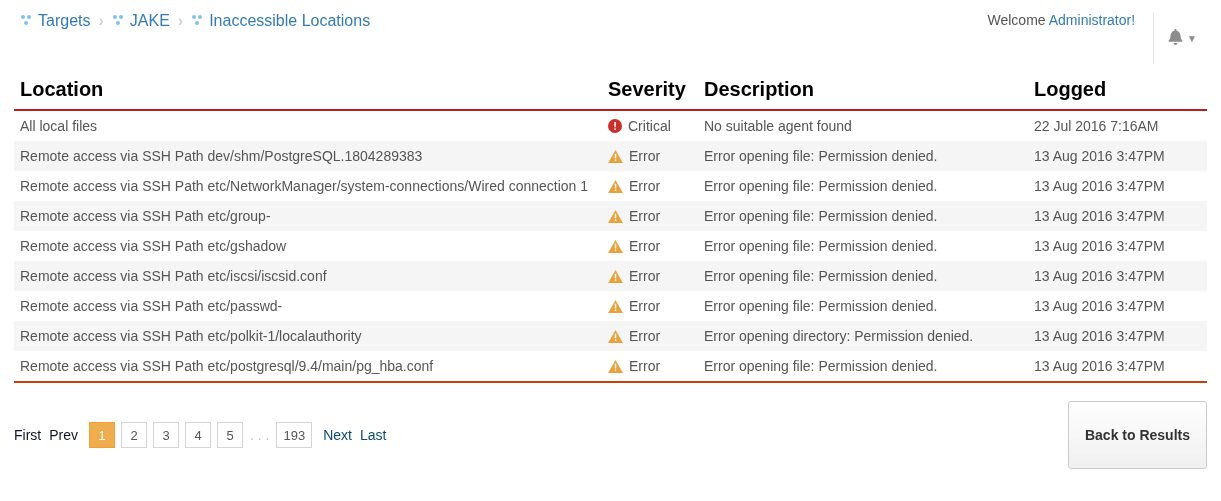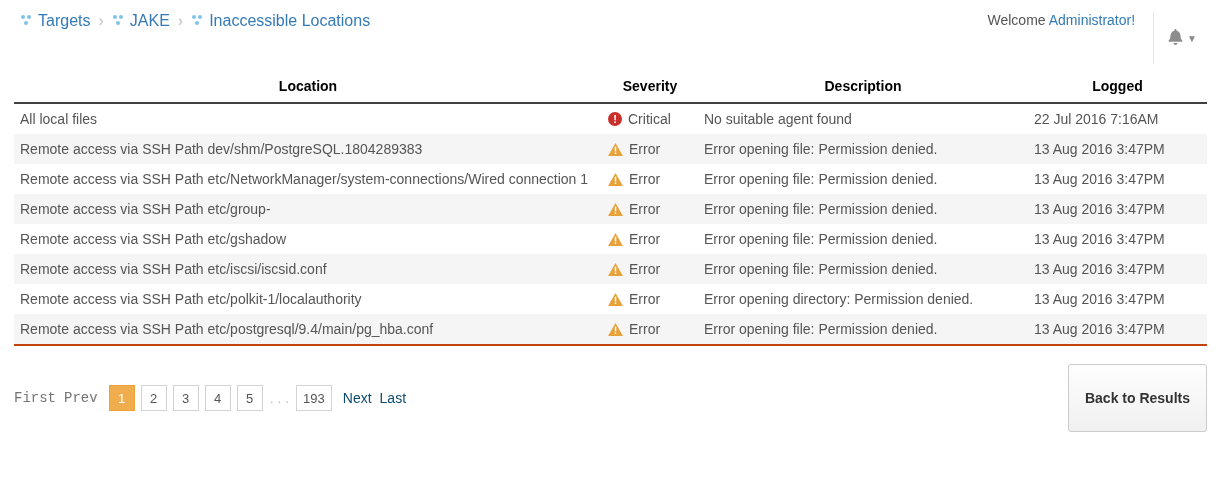--- a/index.html
+++ b/index.html
@@ -54,26 +54,26 @@
   .bell-wrap .caret { font-size: 10px; margin-left: 4px; }
 
   
   .content { padding: 0 14px 18px 14px; }
   table.data {
     width: 100%;
     border-collapse: collapse;
     margin-top: 18px;
   }
   table.data thead th {
-    text-align: center;
+    text-align: left;
     font-weight: bold;
     color: #000;
-    border-bottom: 2px solid #404040;
+    border-bottom: 2px solid #b91c1c;
     padding: 8px 6px;
-    font-size: 14px;
+    font-size: 20px;
   }
   table.data tbody td {
     padding: 7px 6px;
     vertical-align: middle;
     color: #555;
     font-size: 14px;
     margin-left: 44px;
   }
   table.data tbody tr:nth-child(even) td { background: #f5f5f5; }
   table.data tbody tr.last-row td { border-bottom: 2px solid #c2410c; }
@@ -110,21 +110,21 @@
     display: flex;
     align-items: center;
     width: 100%;
     padding-top: 18px;
   }
   .pager {
     display: flex;
     align-items: center;
     font-size: 14px;
   }
-  .pager .pg-text-disabled { color: #737373; margin-right: 8px; cursor: default; font-family: Liberation Mono, monospace; }
+  .pager .pg-text-disabled { color: #0f172a; margin-right: 8px; cursor: default; }
   .pager .pg-link { color: #0c4a6e; margin-left: 8px; cursor: pointer; }
   .pager .pg-btn {
     min-width: 26px;
     height: 26px;
     padding: 0 6px;
     margin: 0 3px;
     border: 1px solid #d4d4d4;
     background: #fff;
     color: #555;
     display: inline-flex;
@@ -293,20 +293,35 @@
                   <rect x="7.2" y="4" width="1.6" height="5" fill="#fff"></rect>
                   <rect x="7.2" y="10.2" width="1.6" height="1.6" fill="#fff"></rect>
                 </svg></span>
               <span>Error</span>
             </span>
           </td>
           <td>Error opening file: Permission denied.</td>
           <td>13 Aug 2016 3:47PM</td>
         </tr>
         <tr>
+          <td>Remote access via SSH Path etc/passwd-</td>
+          <td>
+            <span class="sev-cell">
+              <span class="icon-error sev-icon"><svg viewBox="0 0 16 14">
+                  <path fill="#e9a23b" d="M8 0 L16 14 H0 Z"></path>
+                  <rect x="7.2" y="4" width="1.6" height="5" fill="#fff"></rect>
+                  <rect x="7.2" y="10.2" width="1.6" height="1.6" fill="#fff"></rect>
+                </svg></span>
+              <span>Error</span>
+            </span>
+          </td>
+          <td>Error opening file: Permission denied.</td>
+          <td>13 Aug 2016 3:47PM</td>
+        </tr>
+        <tr>
           <td>Remote access via SSH Path etc/polkit-1/localauthority</td>
           <td>
             <span class="sev-cell">
               <span class="icon-error sev-icon"><svg viewBox="0 0 16 14">
                   <path fill="#e9a23b" d="M8 0 L16 14 H0 Z"></path>
                   <rect x="7.2" y="4" width="1.6" height="5" fill="#fff"></rect>
                   <rect x="7.2" y="10.2" width="1.6" height="1.6" fill="#fff"></rect>
                 </svg></span>
               <span>Error</span>
             </span>

